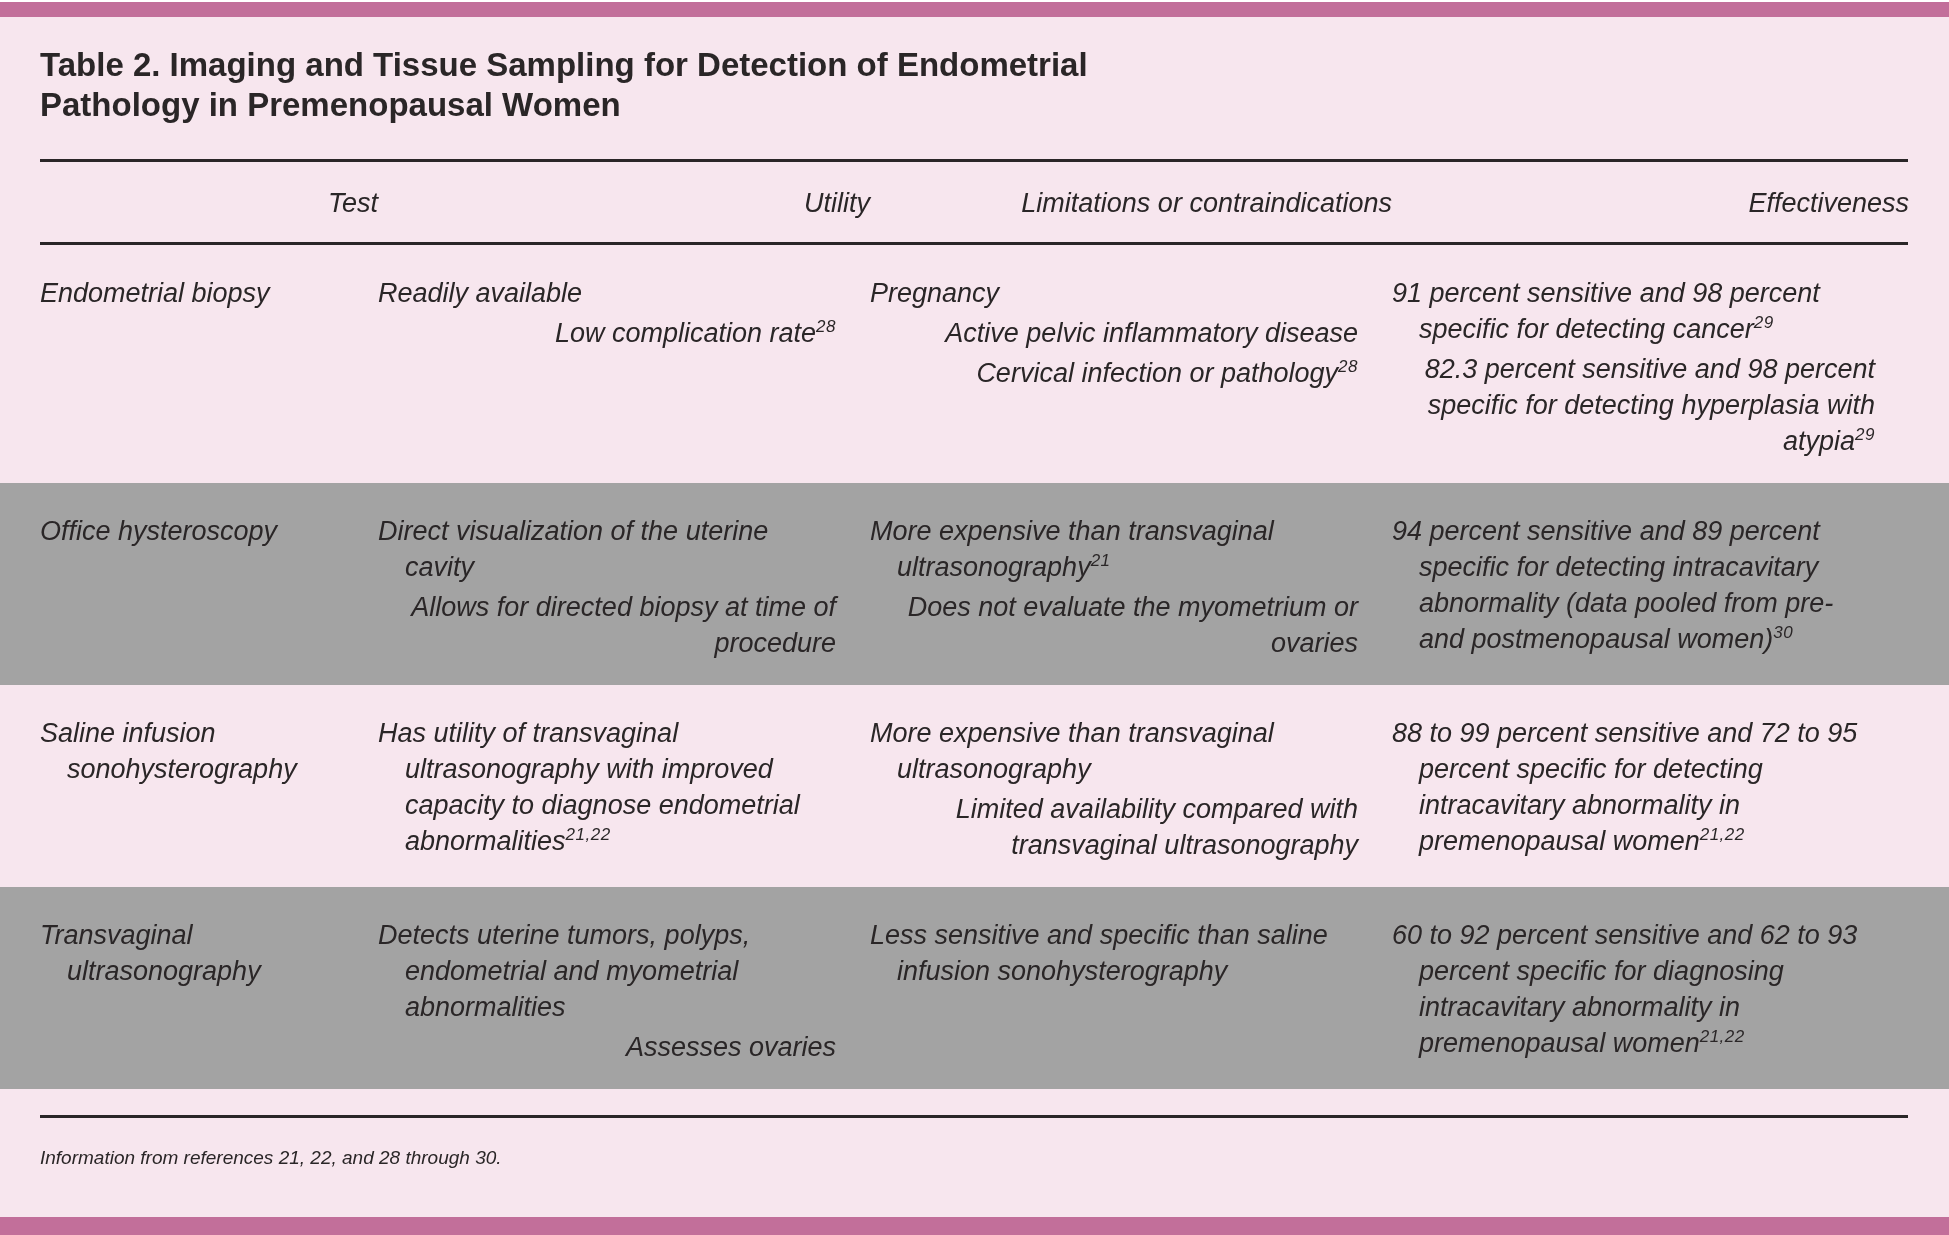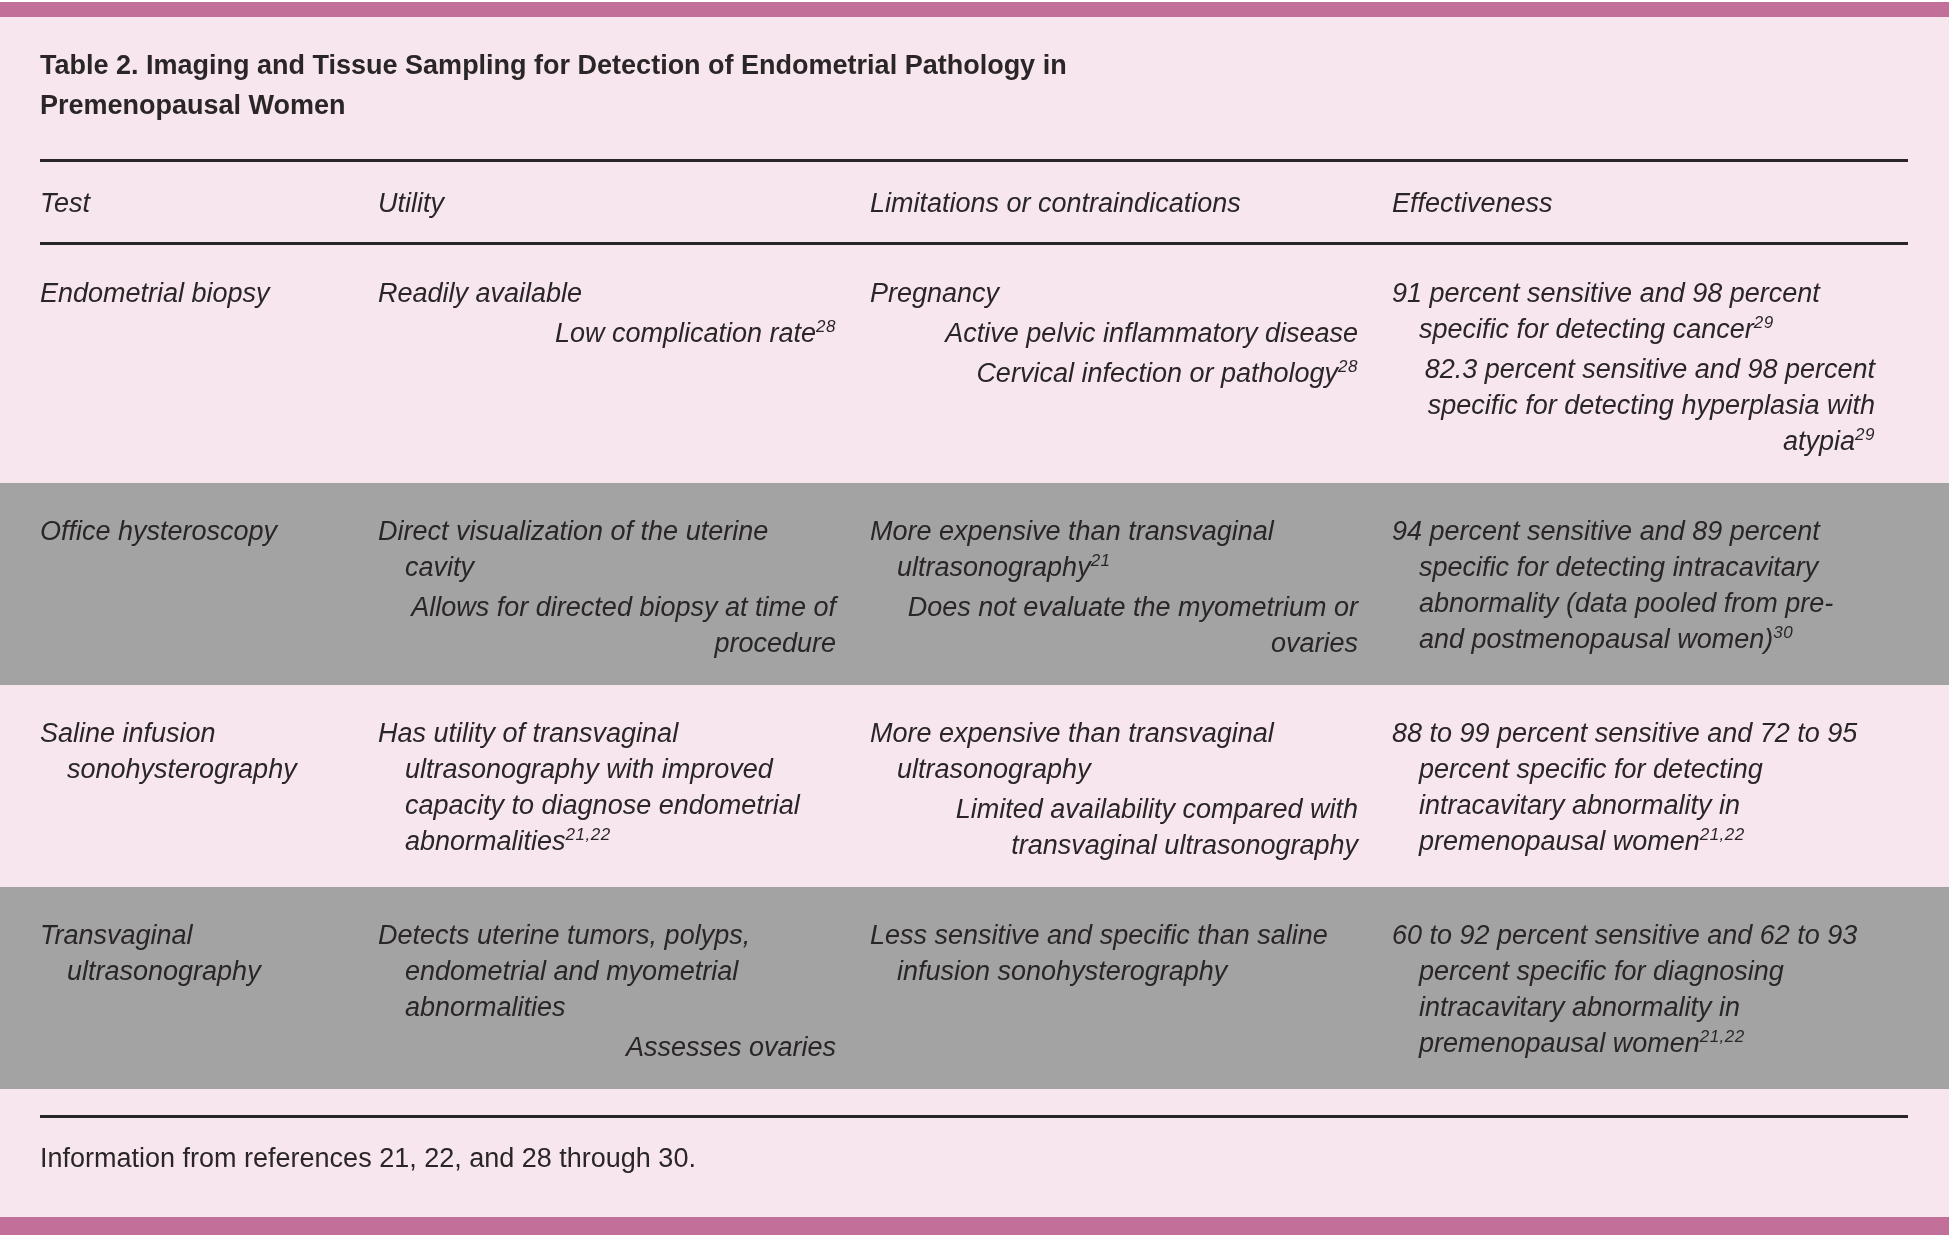--- a/index.html
+++ b/index.html
@@ -25,21 +25,21 @@
     background: var(--accent, #c26f9a);
   }
   .bar-bottom {
     position: absolute;
     left: 0; bottom: 0;
     height: 18px;
   }
   .page-title {
     margin: 28px 40px 0 40px;
     max-width: 1150px;
-    font-size: 27px;
+    font-size: 33px;
     line-height: 40px;
     font-weight: bold;
     color: var(--ink, #2a2627);
     letter-spacing: 0;
   }
   .rule {
     height: 3px;
     background: var(--ink, #2a2627);
     margin: 0 41px 0 40px;
   }
@@ -50,20 +50,21 @@
     display: grid;
     grid-template-columns: 338px 492px 522px 1fr;
     padding: 0 40px;
     box-sizing: border-box;
   }
   .thead {
     font-style: italic;
     font-size: 27px;
     padding-top: 26px;
     padding-bottom: 24px;
+    text-align: right;
   }
   .thead .hcell { line-height: 30px; }
 
   .band-pink { background: var(--pink-row, #f7e6ee); }
   .band-white { background: #a3a3a3; }
 
   .tbody .grid-row {
     padding-top: 30px;
     padding-bottom: 24px;
     font-style: italic;
@@ -81,22 +82,23 @@
   }
   .item + .item { margin-top: 4px; text-align: right; }
   sup {
     font-size: 17px;
     line-height: 0;
     vertical-align: super;
     letter-spacing: 0.5px;
   }
   .footnote {
     margin: 24px 40px 0 40px;
-    font-size: 27px;
+    font-size: 19px;
     line-height: 32px;
+    font-style: italic;
   }
 </style>
 </head>
 <body>
 
 <div class="page" style="--accent: #c26f9a; --pink-bg: #f7e6ee; --pink-row: #f7e6ee; --ink: #2a2627;">
   <div class="strip-top"></div>
   <div class="bar bar-top"></div>
 
   <h1 class="page-title">Table 2. Imaging and Tissue Sampling for Detection of Endometrial Pathology in Premenopausal Women</h1>

